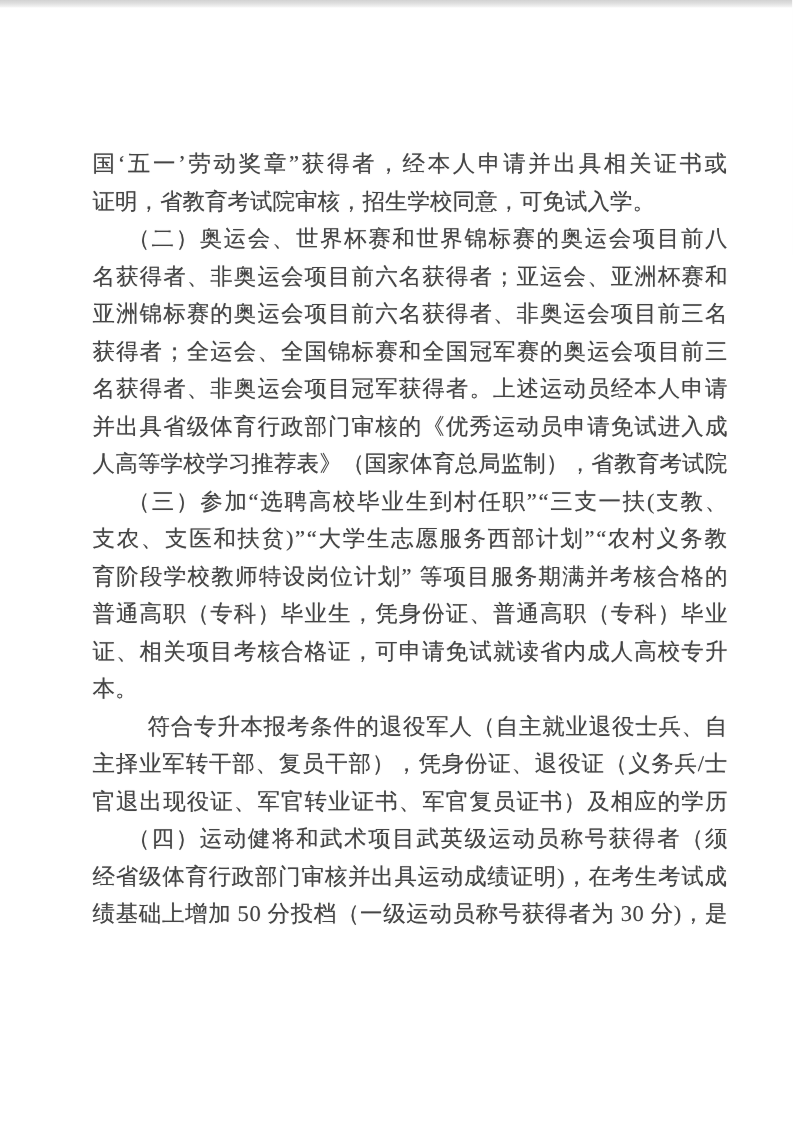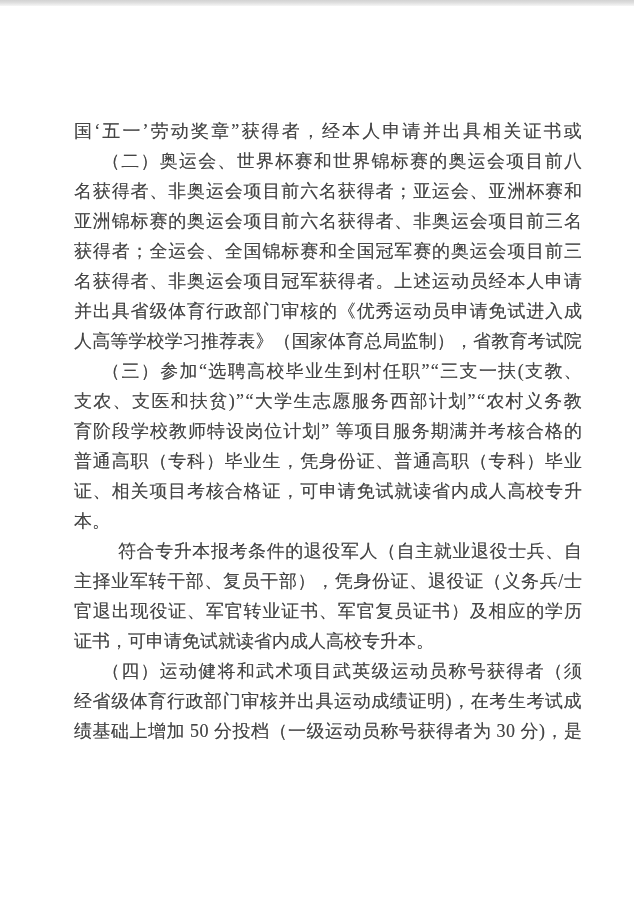--- a/index.html
+++ b/index.html
@@ -85,20 +85,21 @@
         <span>请</span>
         <span>并</span>
         <span>出</span>
         <span>具</span>
         <span>相</span>
         <span>关</span>
         <span>证</span>
         <span>书</span>
         <span>或</span>
       </div>
+      <div class="line">证明，省教育考试院审核，招生学校同意，可免试入学。</div>
       <div class="line full indent-paren">
         <span>（</span>
         <span>二</span>
         <span>）</span>
         <span>奥</span>
         <span>运</span>
         <span>会</span>
         <span>、</span>
         <span>世</span>
         <span>界</span>
@@ -522,21 +523,20 @@
         <span>证</span>
         <span>书</span>
         <span>）</span>
         <span>及</span>
         <span>相</span>
         <span>应</span>
         <span>的</span>
         <span>学</span>
         <span>历</span>
       </div>
-      <div class="line">证书，可申请免试就读省内成人高校专升本。</div>
       <div class="line full indent-paren">
         <span>（</span>
         <span>四</span>
         <span>）</span>
         <span>运</span>
         <span>动</span>
         <span>健</span>
         <span>将</span>
         <span>和</span>
         <span>武</span>

